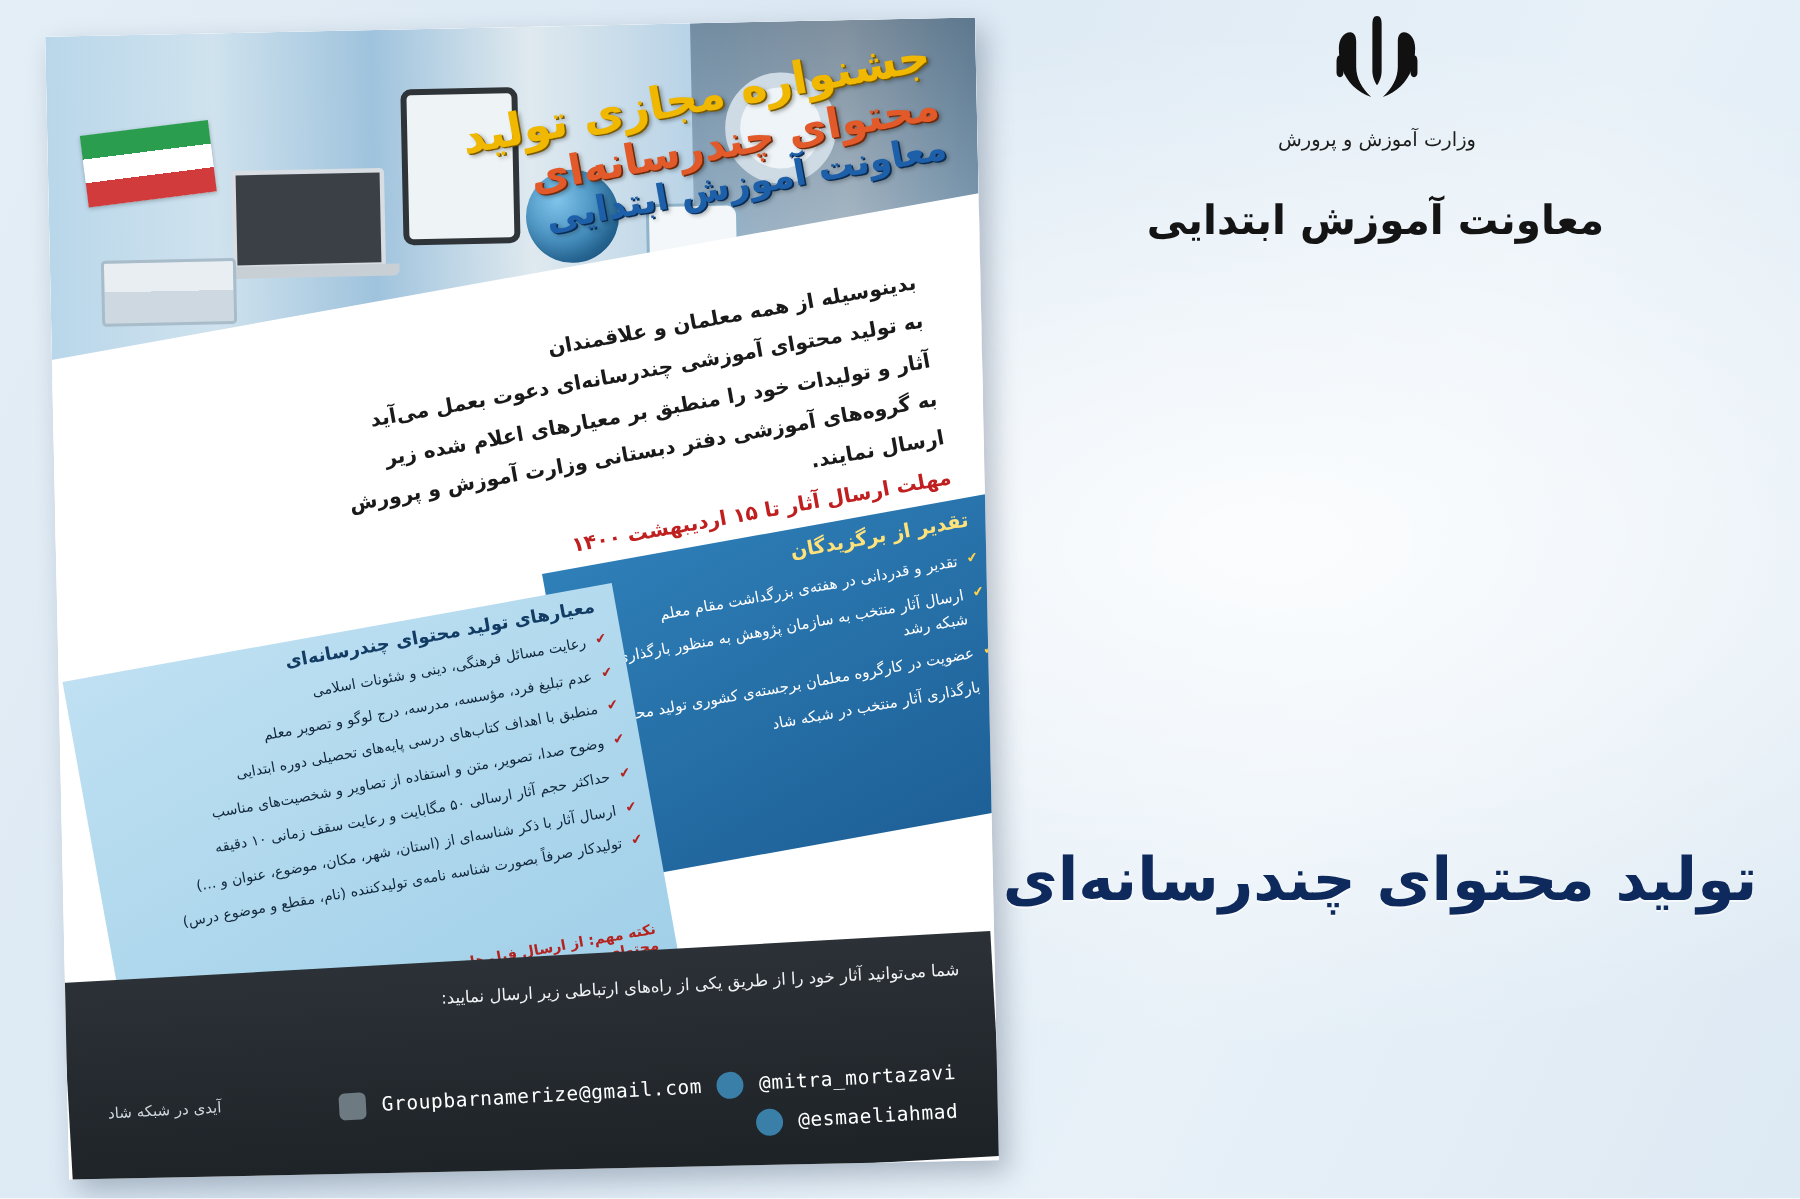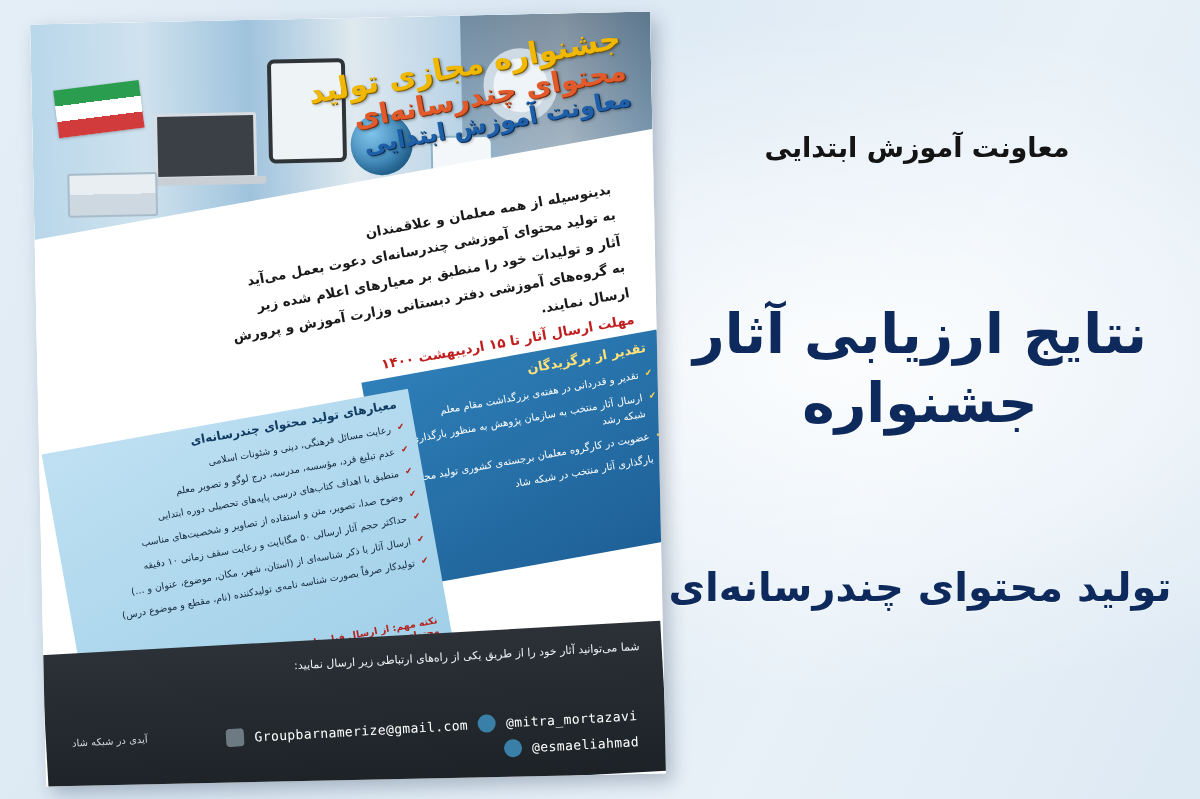--- a/index.html
+++ b/index.html
@@ -491,20 +491,32 @@
           <span class="cicon tg"></span>
           <span class="cval">@esmaeliahmad</span>
         </div>
       </div>
 
     </div>
   </div>
 
   <div class="right-col">
 
+    <div class="emblem-wrap">
+      <svg class="emblem" viewBox="0 0 100 96" aria-hidden="true">
+        <g fill="#111111">
+          <path d="M50 6c3 0 4 3 4 7v40c0 6-2 10-4 13-2-3-4-7-4-13V13c0-4 1-7 4-7z"></path>
+          <path d="M50 30c6 6 9 14 9 22 0 10-4 19-9 26-5-7-9-16-9-26 0-8 3-16 9-22z" opacity="0.0"></path>
+          <path d="M27 20c3 0 5 3 5 8v22c0 10 5 19 13 26-12-4-21-13-25-24-2-6-3-12-3-18 0-8 4-14 10-14z"></path>
+          <path d="M73 20c6 0 10 6 10 14 0 6-1 12-3 18-4 11-13 20-25 24 8-7 13-16 13-26V28c0-5 2-8 5-8z"></path>
+          <path d="M18 40c2 0 3 2 3 5v10c0 2-1 4-3 4s-3-2-3-4V45c0-3 1-5 3-5z"></path>
+          <path d="M82 40c2 0 3 2 3 5v10c0 2-1 4-3 4s-3-2-3-4V45c0-3 1-5 3-5z"></path>
+        </g>
+      </svg>
+      <div class="ministry-line">وزارت آموزش و پرورش</div>
+    </div>
 
     <div class="deputy-line">معاونت آموزش ابتدایی</div>
 
-    <div class="title-main">نتایج ارزیابی آثار جشنواره</div>
 
     <div class="title-sub">تولید محتوای چندرسانه‌ای</div>
   </div>
 </div>
 
 </body></html>

